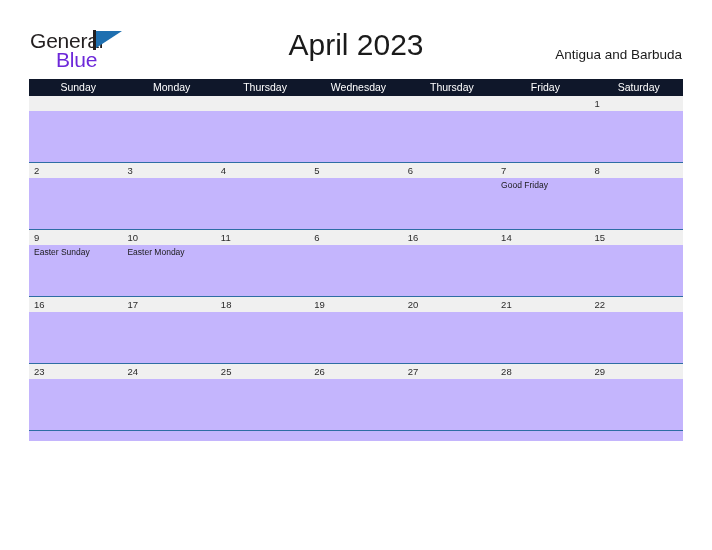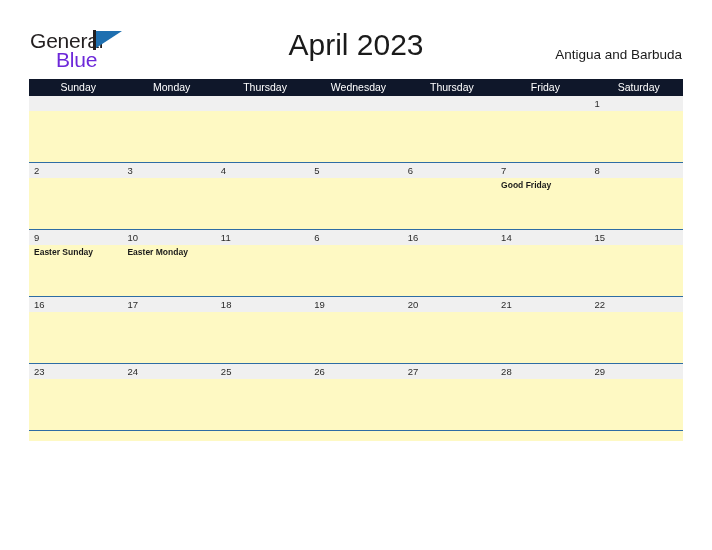--- a/index.html
+++ b/index.html
@@ -133,22 +133,21 @@
   .week-daynums {
     display: flex;
     width: 100%;
     height: 15px;
     background: #f0f0f0;
   }
   .week-body {
     display: flex;
     width: 100%;
     height: 51px;
-    background: #fef9c3;
-    font-weight: bold;
+    background: #c4b5fd;
   }
   .week.short .week-body {
     height: 10px;
   }
 
   .daynum {
     flex: 1 1 0;
     font-size: 9.5px;
     color: #2b2b2b;
     font-family: "Liberation Sans", sans-serif;

